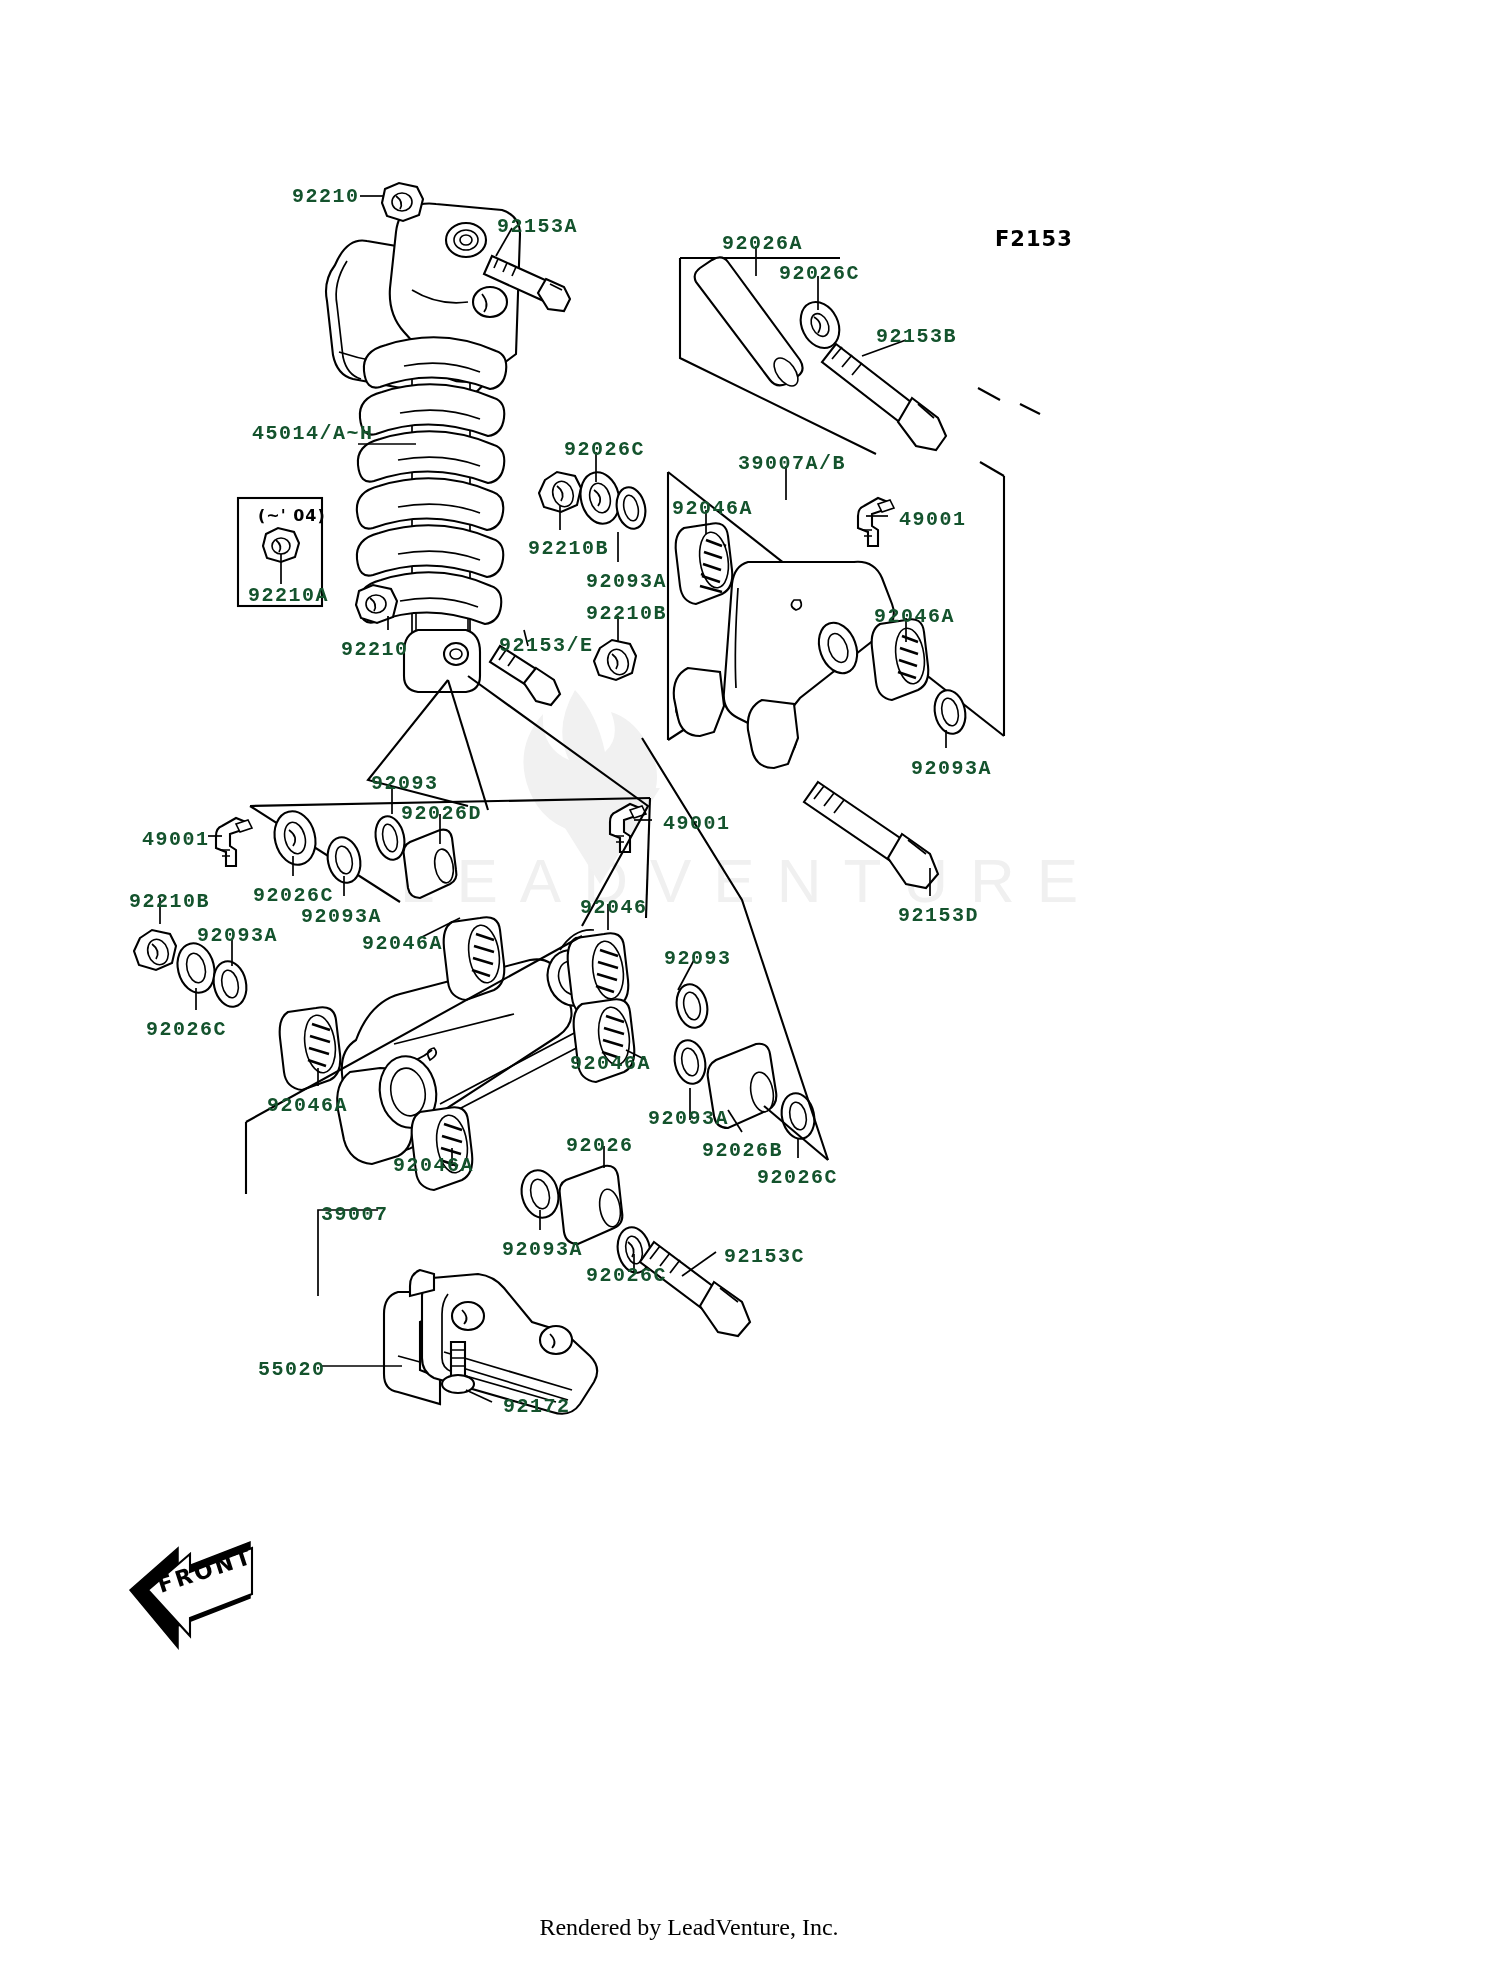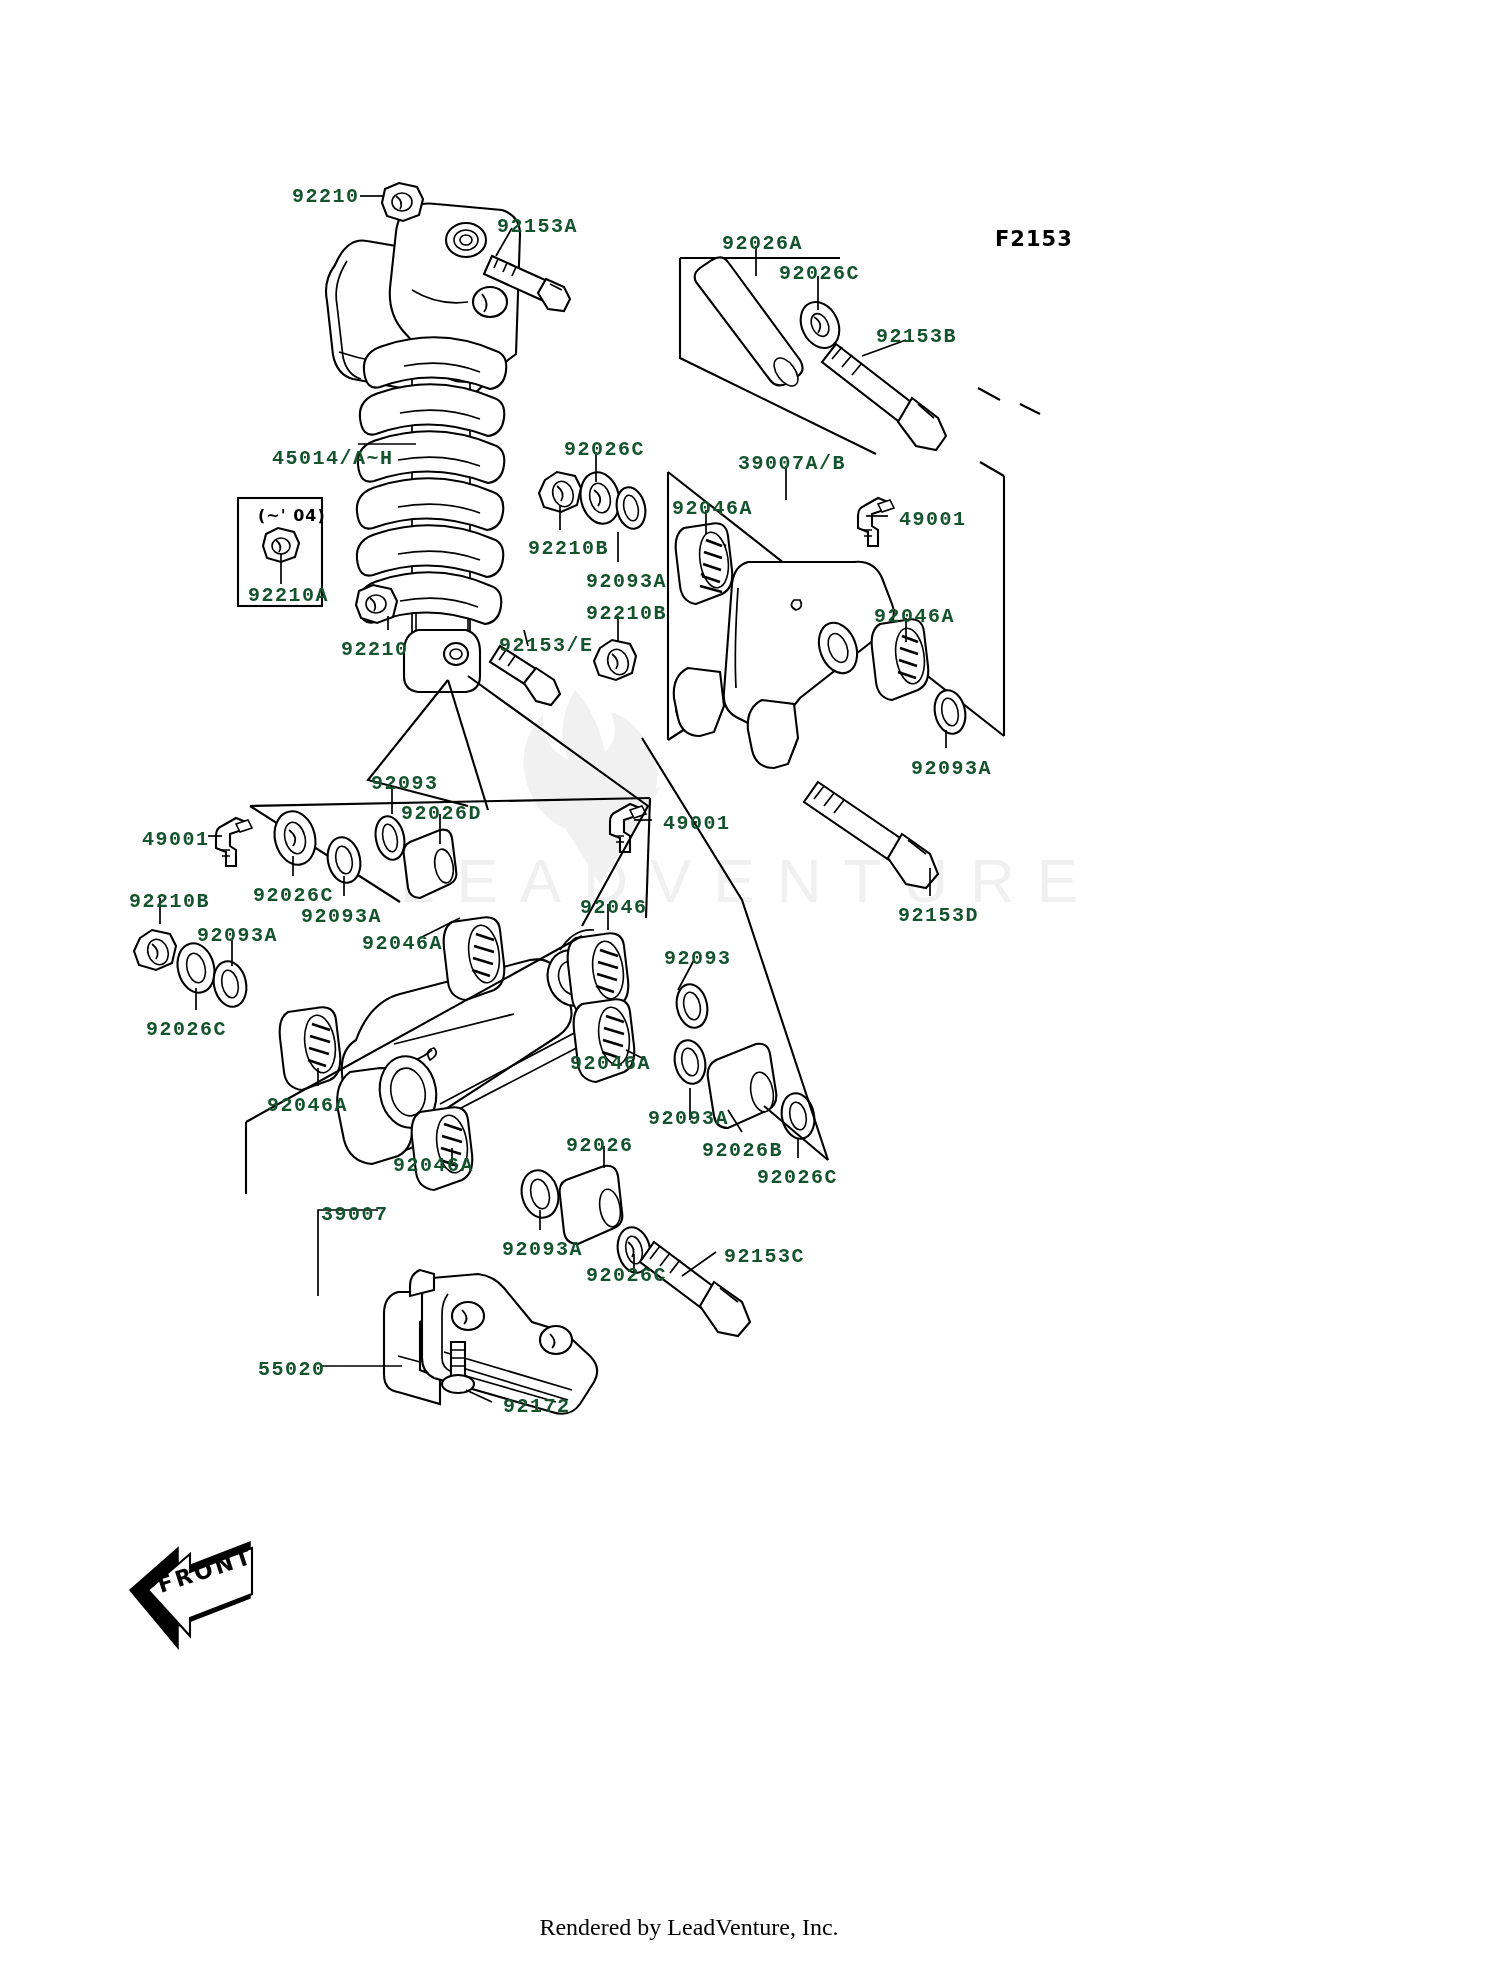--- a/index.html
+++ b/index.html
@@ -415,21 +415,21 @@
   <div style="position:absolute;left:258px;top:506px;font-family:'DejaVu Sans',sans-serif;font-weight:700;font-size:16px;letter-spacing:1px;color:#000;">(~' 04)</div>
 
   <div class="diagid" style="left:995px;top:190px;margin-top:37px;">F2153</div>
 
   <div id="label-layer">
       <div class="lbl" style="left: 292px; top: 185px;">92210</div>
       <div class="lbl" style="left: 497px; top: 215px;">92153A</div>
       <div class="lbl" style="left: 722px; top: 232px;">92026A</div>
       <div class="lbl" style="left: 779px; top: 262px;">92026C</div>
       <div class="lbl" style="left: 876px; top: 325px;">92153B</div>
-      <div class="lbl" style="left: 252px; top: 447px; margin-left: 20px;">45014/A~H</div>
+      <div class="lbl" style="left: 252px; top: 422px;">45014/A~H</div>
       <div class="lbl" style="left: 564px; top: 438px;">92026C</div>
       <div class="lbl" style="left: 738px; top: 452px;">39007A/B</div>
       <div class="lbl" style="left: 672px; top: 497px;">92046A</div>
       <div class="lbl" style="left: 899px; top: 508px;">49001</div>
       <div class="lbl" style="left: 528px; top: 537px;">92210B</div>
       <div class="lbl" style="left: 586px; top: 570px;">92093A</div>
       <div class="lbl" style="left: 248px; top: 584px;">92210A</div>
       <div class="lbl" style="left: 586px; top: 602px;">92210B</div>
       <div class="lbl" style="left: 874px; top: 605px;">92046A</div>
       <div class="lbl" style="left: 341px; top: 638px;">92210</div>

